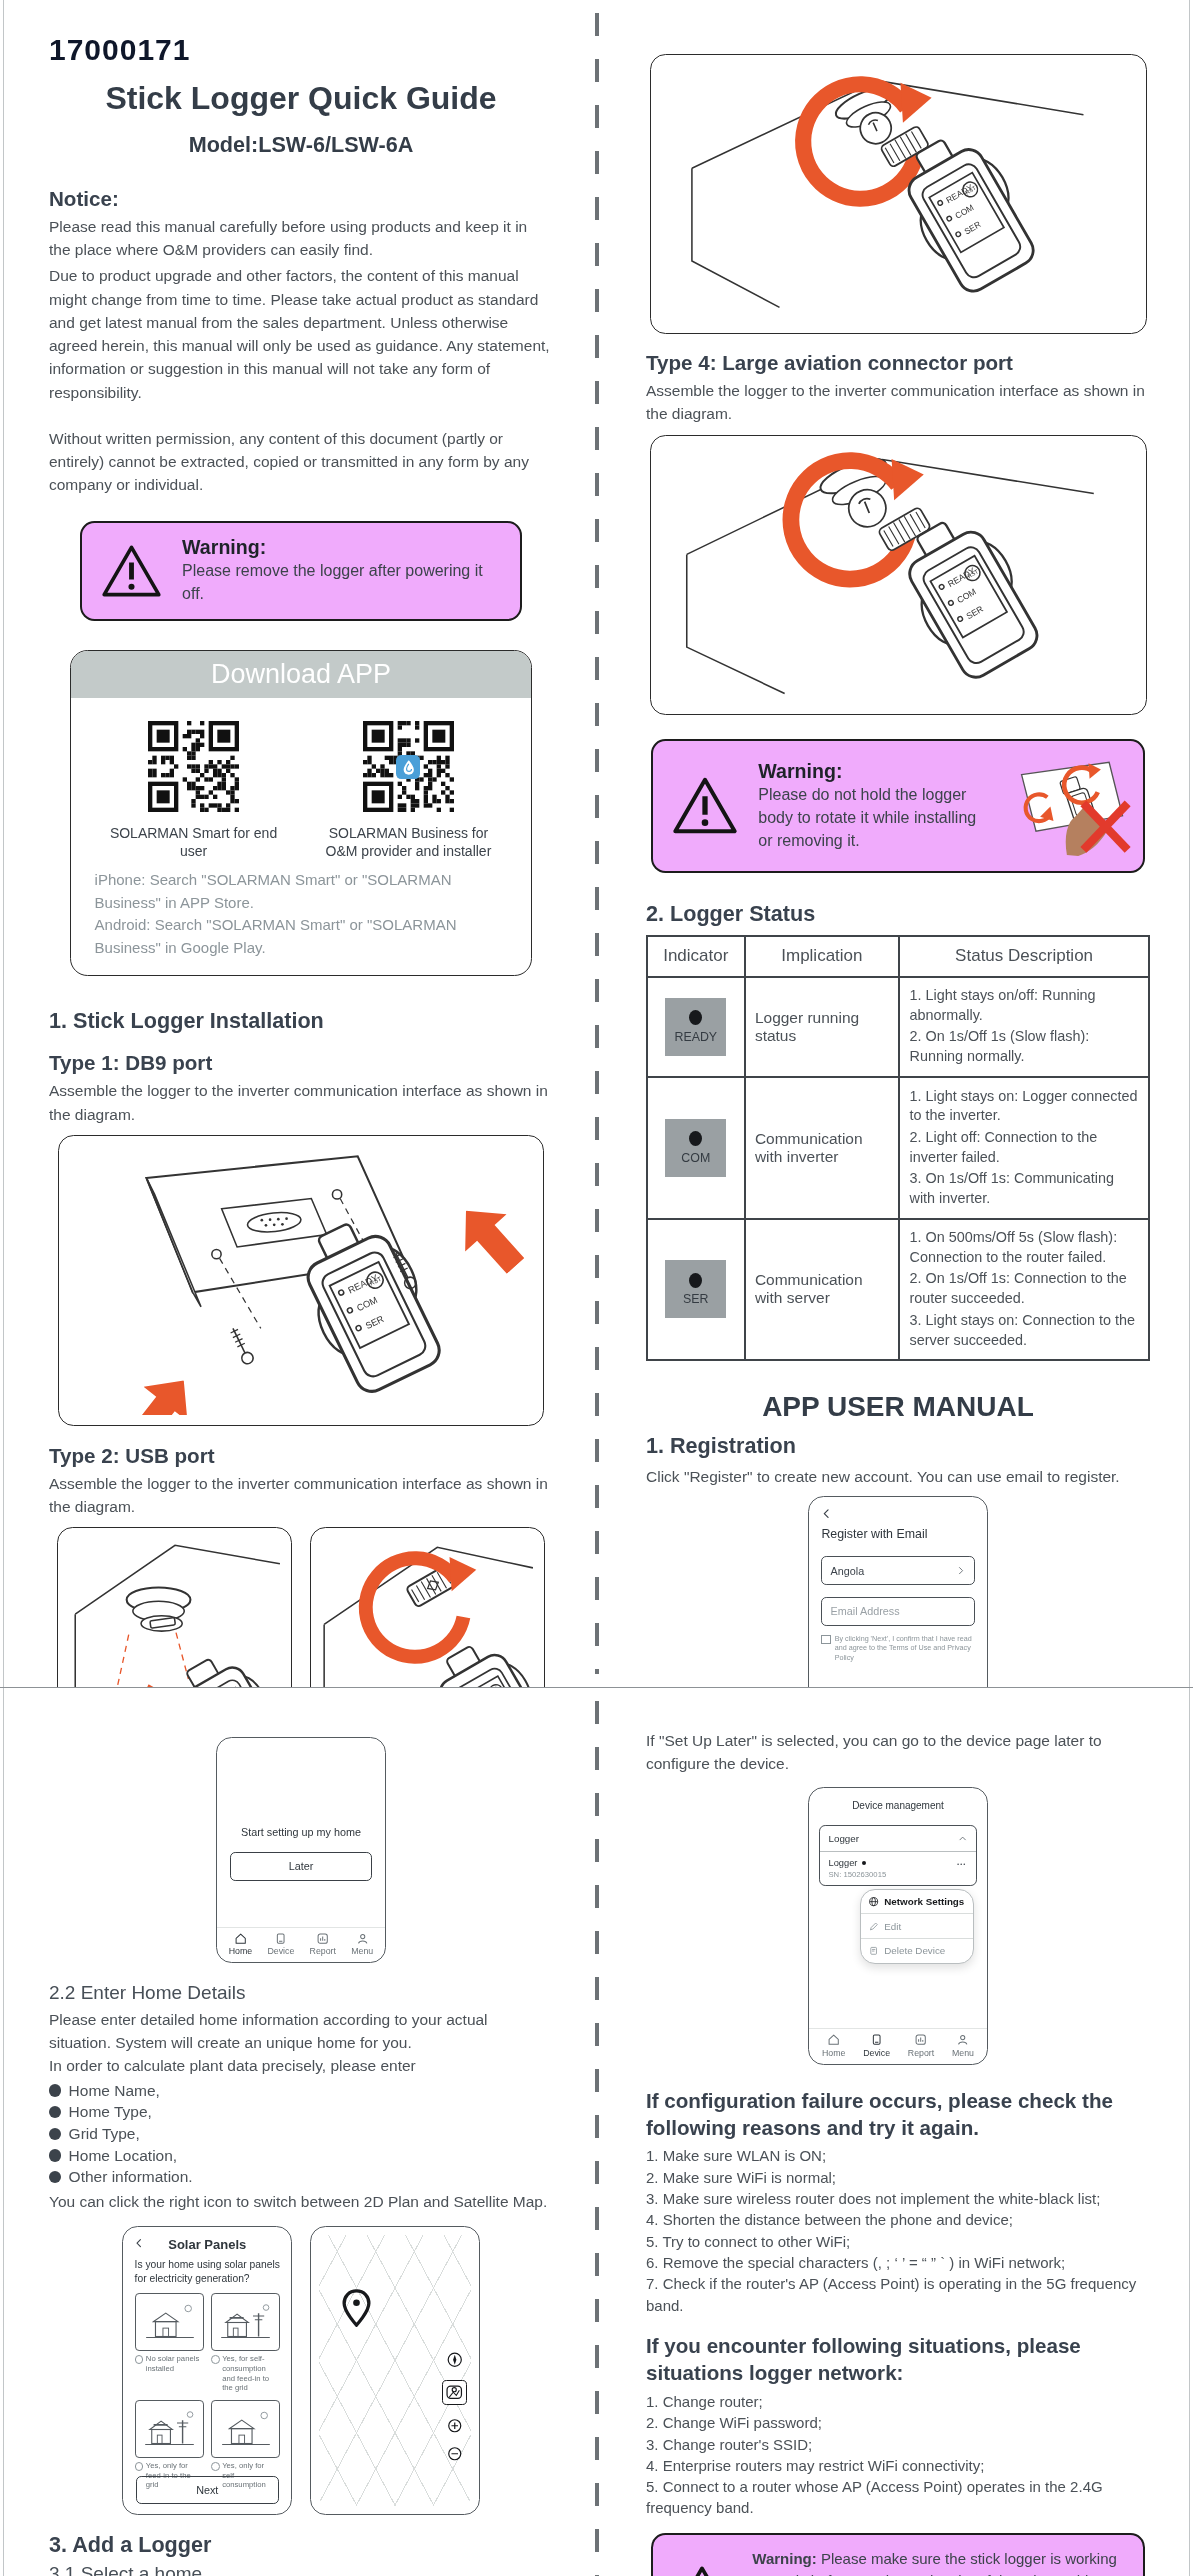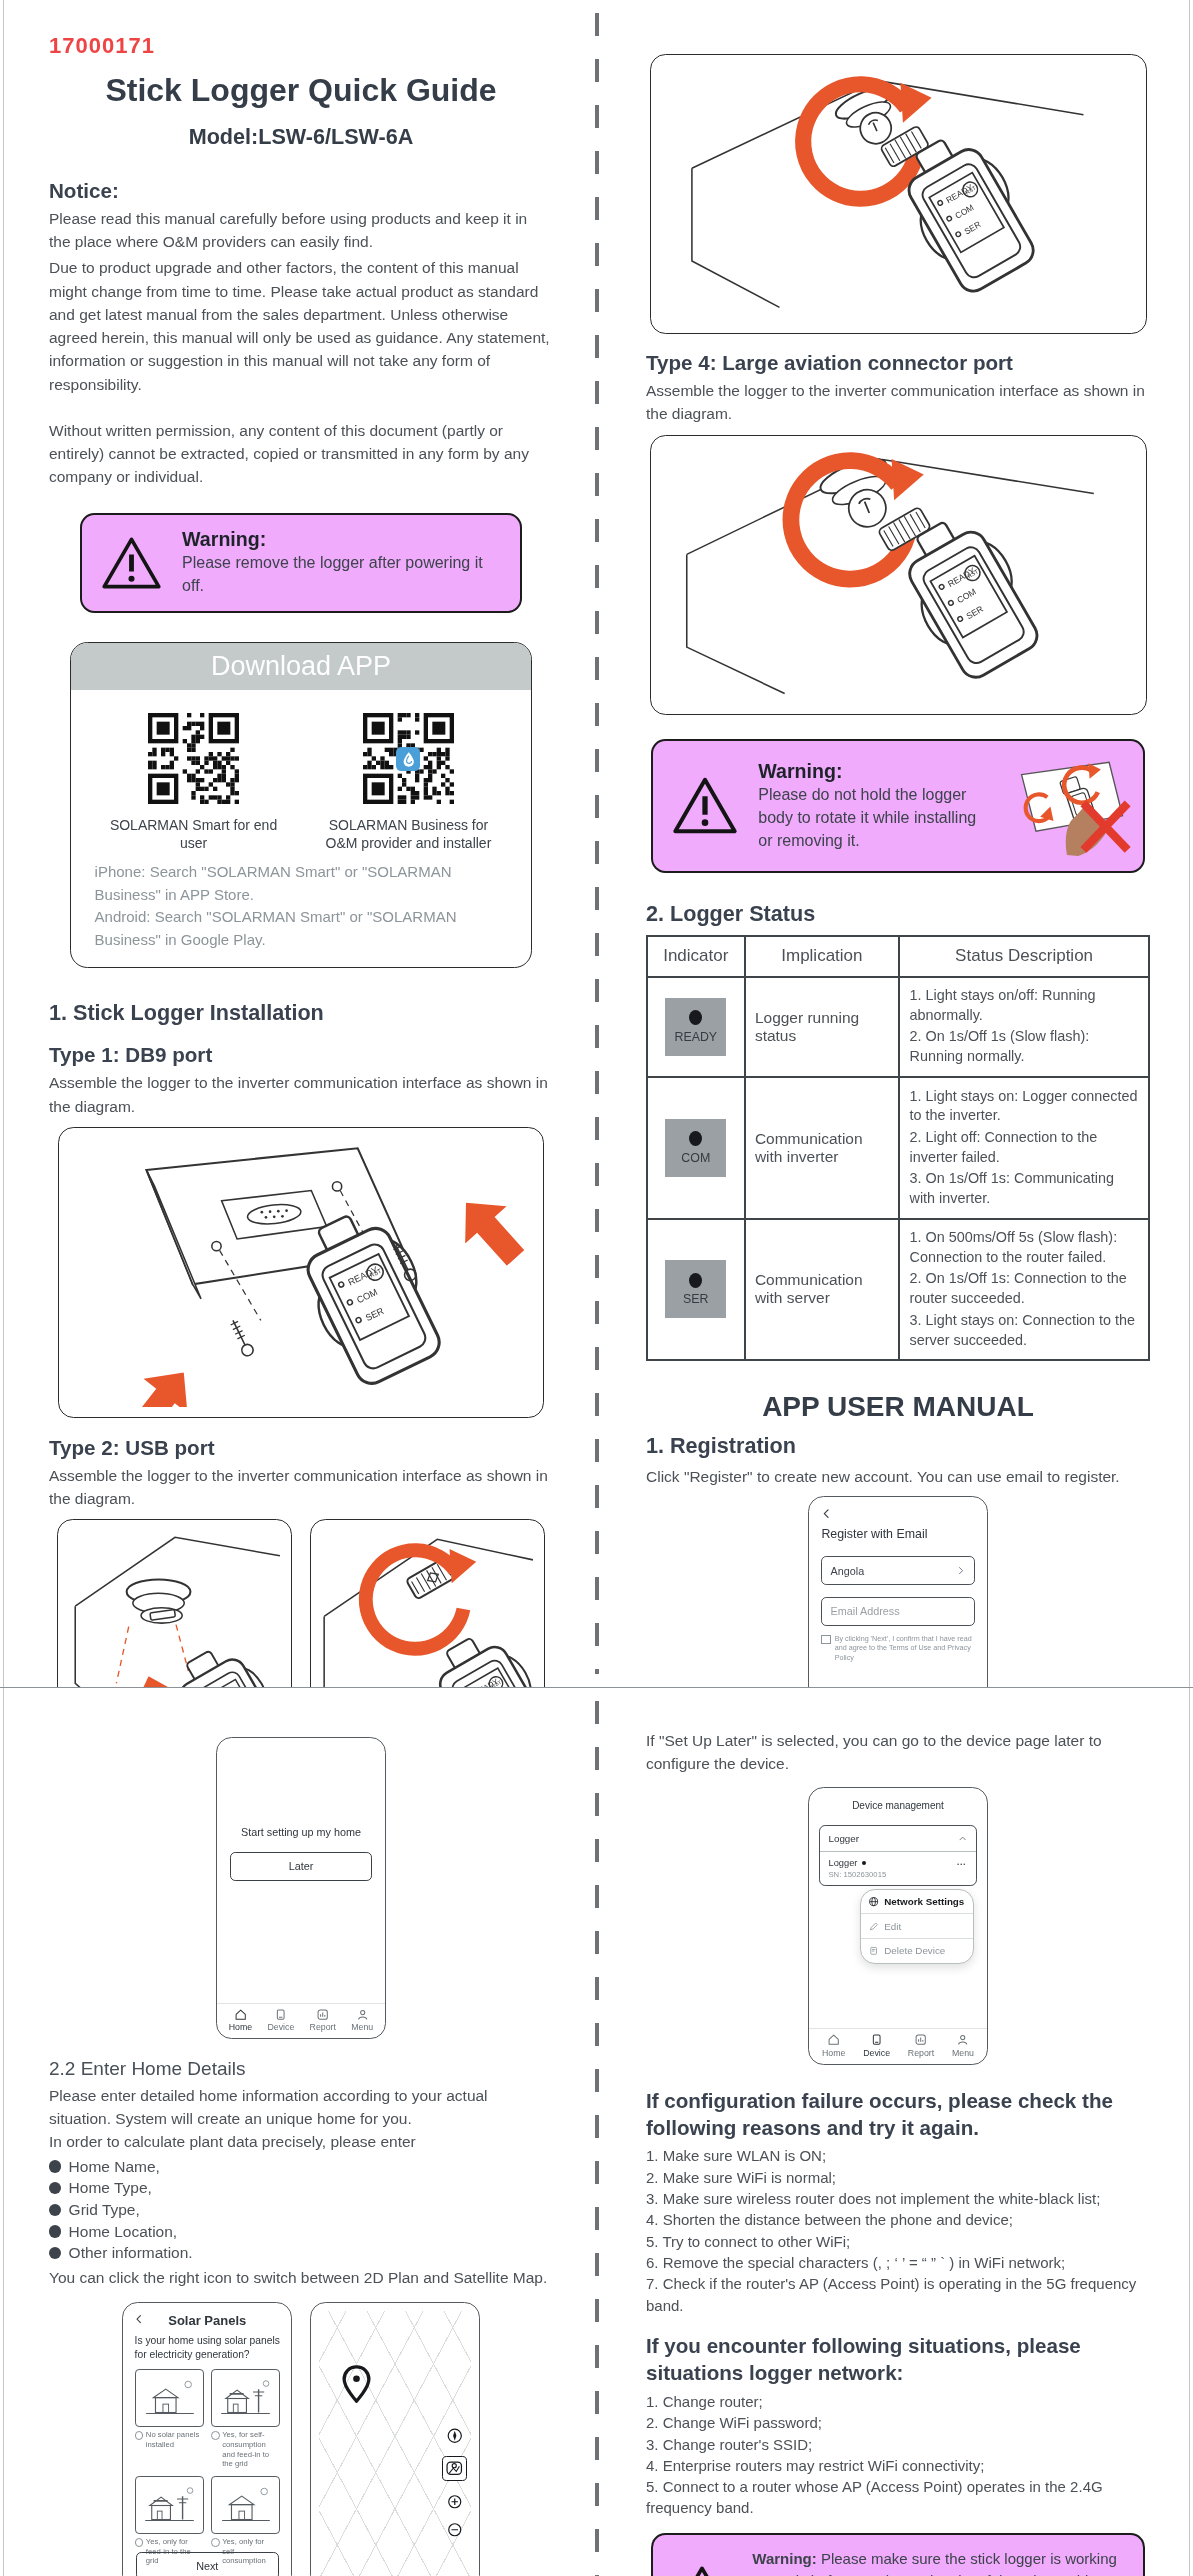--- a/index.html
+++ b/index.html
@@ -10,21 +10,21 @@
   .page{position:absolute;left:0;width:1193px;height:1688px;}
   .page1{top:0;border-bottom:1.5px solid #8d9296;box-sizing:border-box;}
   .page2{top:1688px;}
   .vdash{position:absolute;left:595px;top:13.4px;bottom:13.4px;width:3.6px;
     background:repeating-linear-gradient(180deg,#6d7276 0 23px,transparent 23px 46px);}
   .col{position:absolute;top:0;height:100%;width:597px;box-sizing:border-box;
     padding:33px 44px 15.5px 49px;overflow:hidden;}
   .col-l{left:0;}
   .col-r{left:597px;}
   
-  .doc-number{font-size:22px;font-weight:bold;color:#ef4444;letter-spacing:1px;}
+  .doc-number{font-size:30px;font-weight:bold;color:#0f172a;letter-spacing:1px;}
   .doc-title{font-size:32px;font-weight:bold;color:#343d48;text-align:center;margin-top:13.4px;}
   .doc-model{font-size:21.6px;font-weight:bold;color:#343d48;text-align:center;margin-top:14.4px;}
   h2{font-size:21.6px;font-weight:bold;color:#39424e;margin:25px 0 5.2px 0;}
   h3{font-size:20.6px;font-weight:bold;color:#39424e;margin:17.5px 0 4.1px 0;}
   .sub{font-size:19px;color:#474f57;margin:18.5px 0 4.1px 0;font-weight:normal;}
   .h-center{font-size:28px;font-weight:bold;color:#343d48;text-align:center;margin:30px 0 10.3px 0;}
   p.body,div.body{font-size:15.5px;line-height:1.5;color:#4b5157;margin:3.1px 0;}
   ul.dots{list-style:none;margin:2.1px 0;padding:0;}
   ul.dots li{font-size:15.5px;line-height:1.4;color:#4b5157;display:flex;align-items:center;gap:7.2px;}
   .bdot{width:12.4px;height:12.4px;border-radius:50%;background:#3c434b;flex:0 0 auto;}
@@ -775,21 +775,21 @@
         </div>
       </div>
 
     </div>
   </section>
 
   <section class="page page2">
     <div class="vdash"></div>
 
     <div class="col col-l" style="padding-top:41px">
-      <div class="phone pcenter" style="width:170px;height:302px">
+      <div class="phone pcenter" style="width:170px;height:226px">
         <div style="text-align:center;font-size:10.8px;color:#2f363c;margin-top:88px">Start setting up my home</div>
         <div class="pbtn" style="height:27px;margin:13.4px 13.4px 0 13.4px;font-size:10.8px">
           <span>Later</span>
         </div>
         <div class="pnav" style="border-top:0.8px solid #e2e5e4">
           <div class="ni" style="color:#2f363c">
               <svg class="icon" width="13.4" height="13.4" viewBox="0 0 26 26">
                 <use href="#s-home"></use>
               </svg>
               <span>Home</span>

